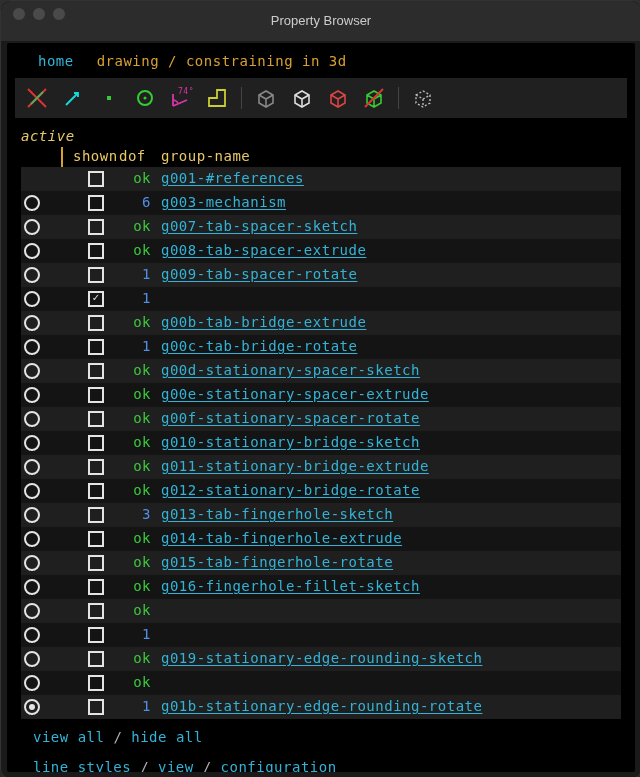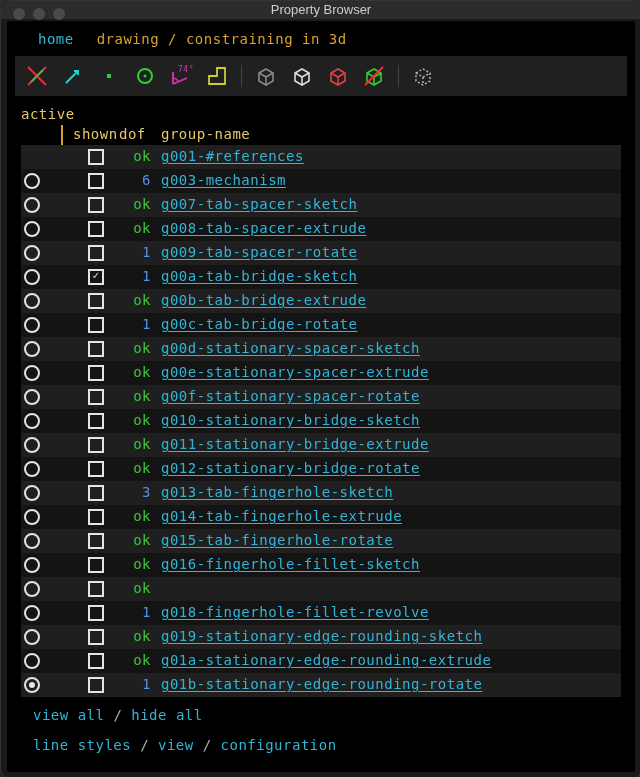--- a/index.html
+++ b/index.html
@@ -25,21 +25,21 @@
     border-radius: 10px;
     overflow: hidden;
     box-shadow: 0 8px 30px rgba(0,0,0,.5);
     display:flex; flex-direction:column;
     font-family: var(--mono);
     font-size: 14px;
     line-height: 1.2;
     color: var(--fg);
   }
   .titlebar {
-    height: 18px;
+    height: 40px;
     background: var(--title-bg);
     display:flex; align-items:center; justify-content:center;
     position:relative;
     font-size: 13px;
     color: var(--title-fg);
     font-family: -apple-system, "Helvetica Neue", Arial, sans-serif;
     border-top-left-radius:10px; border-top-right-radius:10px;
   }
   .traffic { position:absolute; left:12px; top:7px; display:flex; gap:8px; }
   .traffic .dot { width:12px; height:12px; border-radius:50%; background:#4a4a4a; }
@@ -63,21 +63,21 @@
     gap: 12px;
     padding: 6px 10px;
     margin: 2px 0 10px 0;
     height: 28px;
   }
   .toolbar .sep { width:1px; height:22px; background:#444; }
   .tool-icon { width:24px; height:24px; display:flex; align-items:center; justify-content:center; }
   .tool-icon svg { display:block; }
 
   .hdr { padding: 0 6px; }
-  .hdr-active { color: var(--yellow); }
+  .hdr-active { color: var(--yellow); font-style: italic; }
   .hdr-line2 {
     color: var(--yellow);
     display:grid;
     grid-template-columns: 22px 30px 46px 42px 1fr;
     align-items:end;
     height: 20px;
     position:relative;
   }
   .tick {
     position:absolute;
@@ -275,21 +275,20 @@
         </div>
         <div class="row">
           <div class="cell-center">
             <div class="radio"></div>
           </div>
           <div></div>
           <div class="cell-center">
             <div class="checkbox checked"></div>
           </div>
           <div class="dof num">1</div>
-          <a class="name">g00a-tab-bridge-sketch</a>
         </div>
         <div class="row">
           <div class="cell-center">
             <div class="radio"></div>
           </div>
           <div></div>
           <div class="cell-center">
             <div class="checkbox"></div>
           </div>
           <div class="dof ok">ok</div>
@@ -428,21 +427,20 @@
         </div>
         <div class="row">
           <div class="cell-center">
             <div class="radio"></div>
           </div>
           <div></div>
           <div class="cell-center">
             <div class="checkbox"></div>
           </div>
           <div class="dof num">1</div>
-          <a class="name">g018-fingerhole-fillet-revolve</a>
         </div>
         <div class="row">
           <div class="cell-center">
             <div class="radio"></div>
           </div>
           <div></div>
           <div class="cell-center">
             <div class="checkbox"></div>
           </div>
           <div class="dof ok">ok</div>
@@ -450,21 +448,20 @@
         </div>
         <div class="row">
           <div class="cell-center">
             <div class="radio"></div>
           </div>
           <div></div>
           <div class="cell-center">
             <div class="checkbox"></div>
           </div>
           <div class="dof ok">ok</div>
-          <a class="name">g01a-stationary-edge-rounding-extrude</a>
         </div>
         <div class="row">
           <div class="cell-center">
             <div class="radio filled"></div>
           </div>
           <div></div>
           <div class="cell-center">
             <div class="checkbox"></div>
           </div>
           <div class="dof num">1</div>

